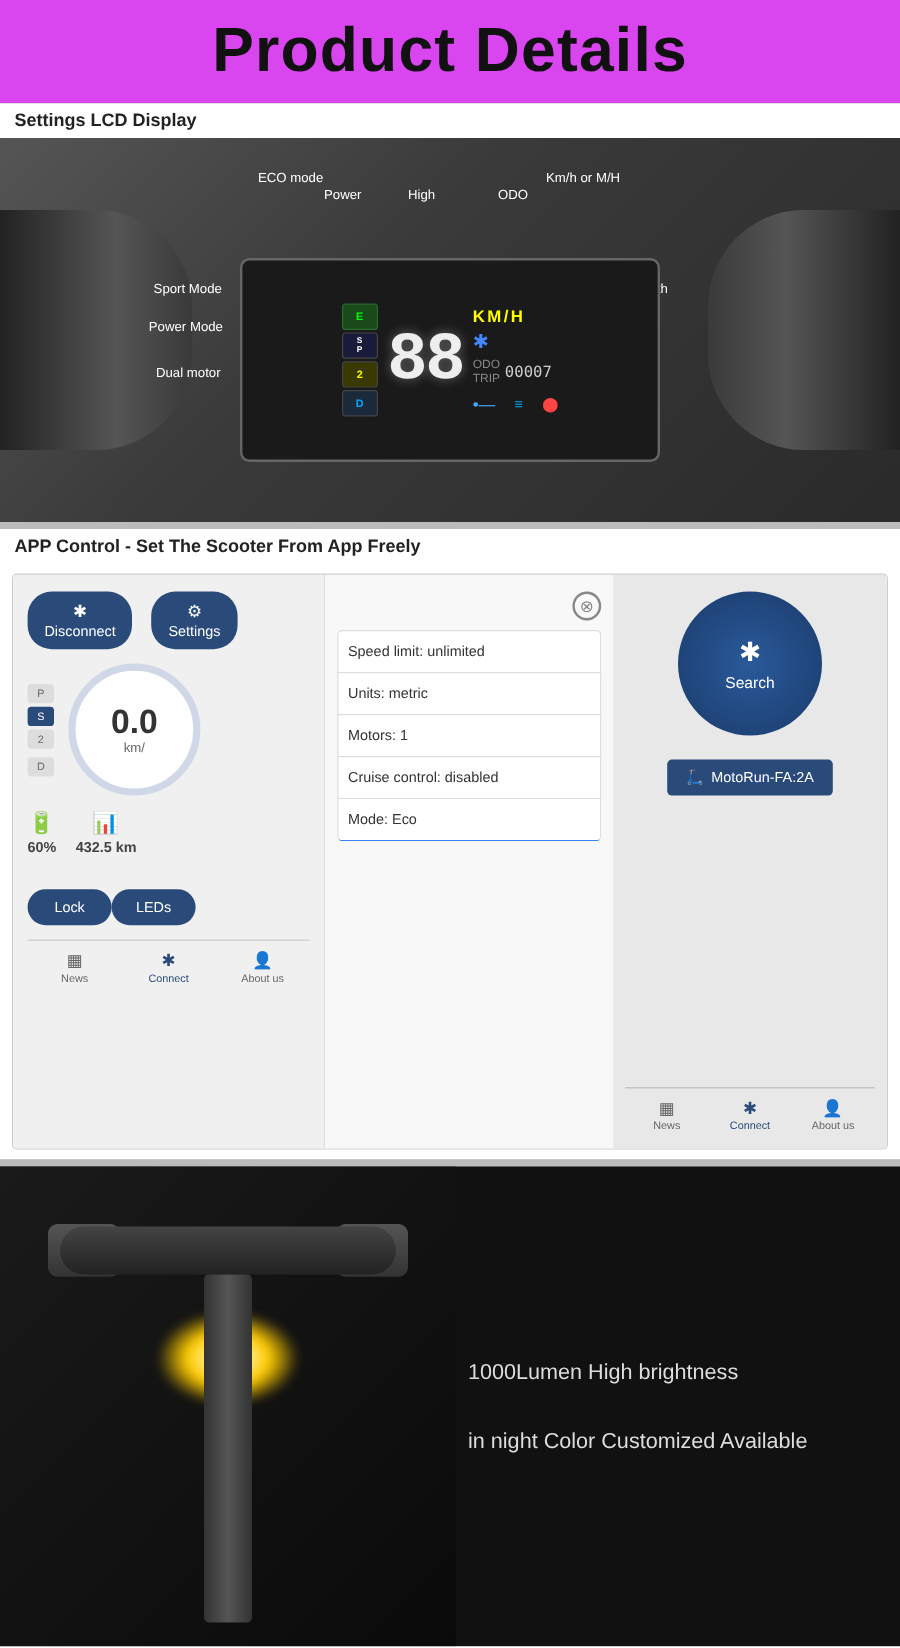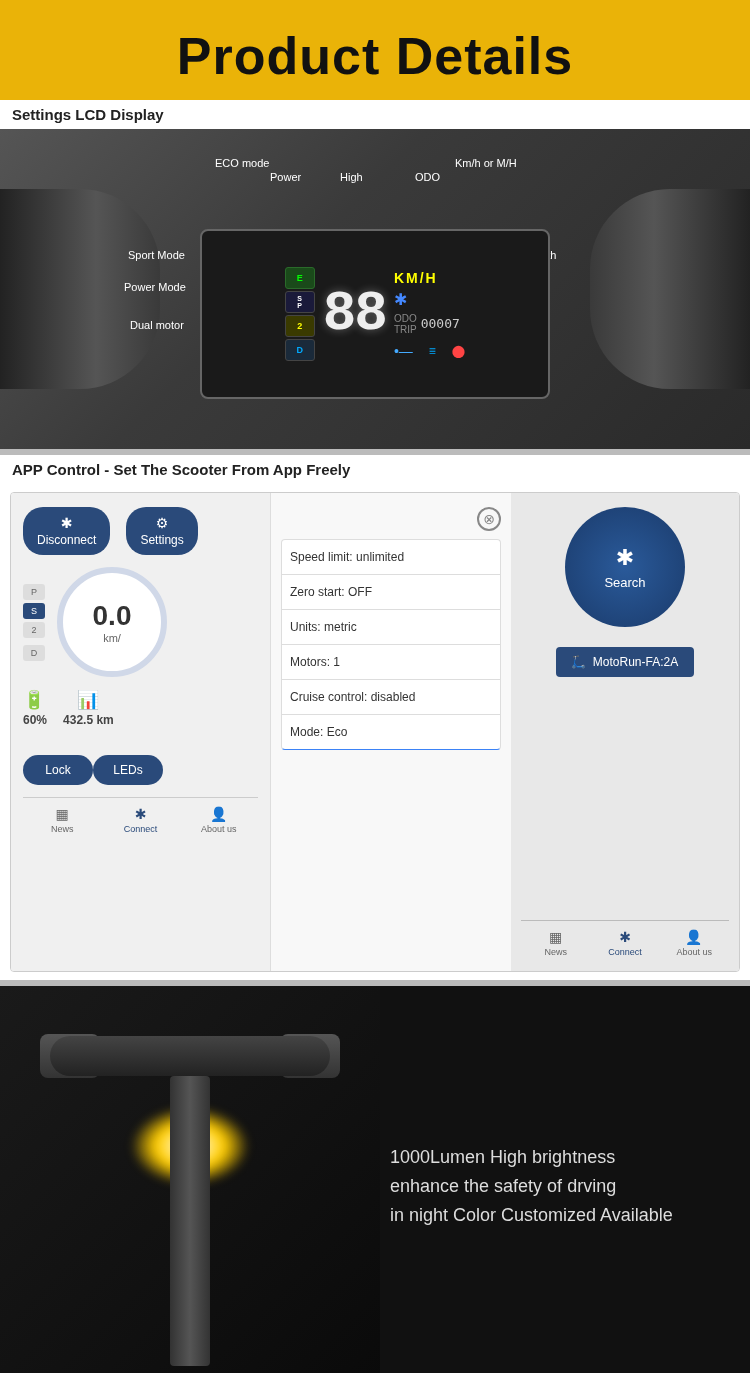--- a/index.html
+++ b/index.html
@@ -4,23 +4,23 @@
   <style>
     * { margin: 0; padding: 0; box-sizing: border-box; }
     body {
       width: 750px;
       background: #fff;
       font-family: Arial, sans-serif;
     }
 
     
     .page-header {
-      background: #eab308;
+      background: #d946ef;
       text-align: center;
-      padding: 26px 10px 14px;
+      padding: 12px 10px 14px;
     }
     .page-title {
       font-size: 52px;
       font-weight: 900;
       color: #111;
       letter-spacing: 1px;
     }
 
     
     .section-lcd {
@@ -581,21 +581,20 @@
         </div>
       </div>
     </div>
 
     <div class="app-middle">
       <div class="app-close-row">
         <button class="close-btn">⊗</button>
       </div>
       <div class="settings-list">
         <div class="settings-item">Speed limit: unlimited</div>
-        <div class="settings-item">Zero start: OFF</div>
         <div class="settings-item">Units: metric</div>
         <div class="settings-item">Motors: 1</div>
         <div class="settings-item">Cruise control: disabled</div>
         <div class="settings-item">Mode: Eco</div>
       </div>
     </div>
 
     <div class="app-right">
       <div class="search-circle">
         <span class="search-circle-icon">✱</span>
@@ -634,17 +633,17 @@
       <div class="handlebar-right-grip"></div>
       <div class="handlebar-shape"></div>
       <div class="light-glow"></div>
       <div class="stem"></div>
     </div>
   </div>
 
   <div class="light-text-area">
     <div class="light-text">
       <span>1000Lumen High brightness</span><br>
-      <span>enhance the safety of drving</span><br>
+      <br>
       <span>in night Color Customized Available</span>
     </div>
   </div>
 </div>
 
 </body></html>

